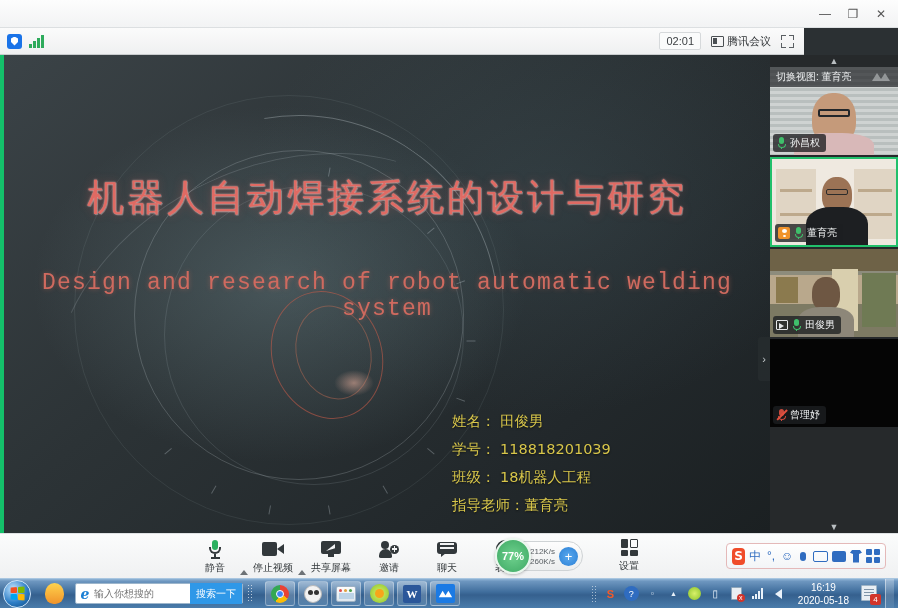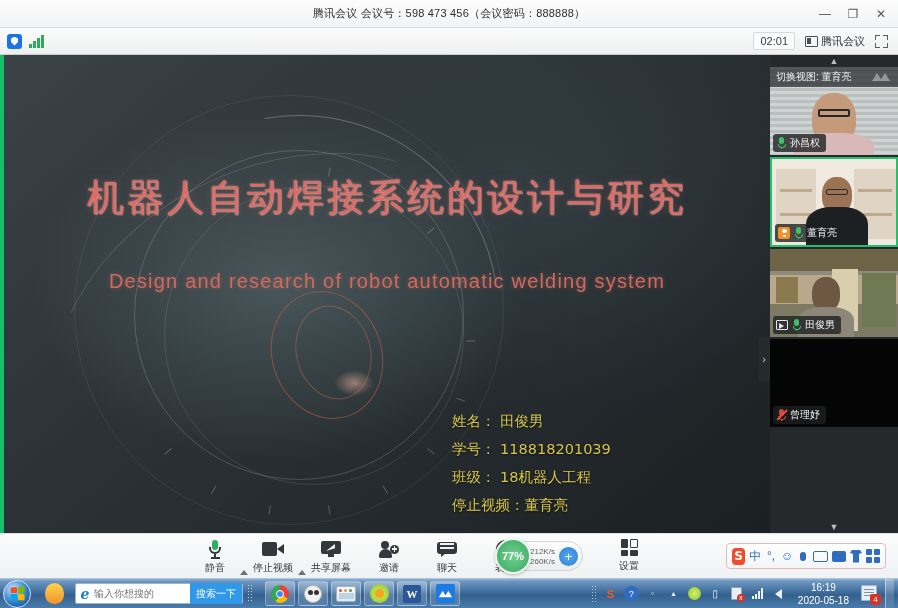--- a/index.html
+++ b/index.html
@@ -25,21 +25,21 @@
     position: absolute; right: 4px; top: 0; height: 28px;
     display: flex; align-items: center; gap: 2px;
   }
   .win-btn {
     width: 26px; height: 22px; display: flex; align-items: center; justify-content: center;
     font-size: 12px; color: #555; line-height: 1;
   }
 
   
   .subbar {
-    position: absolute; left: 0; top: 28px; width: 898px; height: 27px;
+    position: absolute; left: 0; top: 28px; width: 804px; height: 27px;
     background: linear-gradient(#fbfbfb, #eff0f1);
     border-bottom: 1px solid #c9ccce;
     display: flex; align-items: center;
   }
   .subbar-left { display: flex; align-items: center; gap: 7px; padding-left: 7px; }
   .shield {
     width: 15px; height: 15px; border-radius: 3px;
     background: #1a73e8; position: relative;
     display: flex; align-items: center; justify-content: center;
   }
@@ -121,22 +121,22 @@
 
   .slide-title {
     position: absolute; left: 0; right: 0; top: 118px; text-align: center;
     font-family: "DejaVu Sans", sans-serif;
     font-size: 37px; letter-spacing: 3px; font-weight: 400;
     color: #e06a63;
     text-shadow: 0 0 2px rgba(255,200,195,.85), 0 0 10px rgba(220,90,80,.35), 1px 1px 0 rgba(255,255,255,.25);
   }
   .slide-sub {
     position: absolute; left: 0; right: 0; top: 215px; text-align: center;
-    font-family: Liberation Sans, sans-serif;
-    font-size: 20px; letter-spacing: 1.2px; color: #cf6a5f;
+    font-family: Liberation Mono, monospace;
+    font-size: 23px; letter-spacing: 1.2px; color: #cf6a5f;
     text-shadow: 0 0 5px rgba(210,110,95,.45);
   }
   .info-block {
     position: absolute; left: 448px; top: 352px;
     font-family: "DejaVu Sans", sans-serif;
     color: #d8c64a; font-size: 14.5px; line-height: 28px;
     text-shadow: 0 1px 2px rgba(0,0,0,.6);
   }
   .info-block .row { white-space: nowrap; }
 
@@ -390,21 +390,20 @@
   .notif-badge .cnt { position: absolute; right: -2px; bottom: -2px; min-width: 11px; height: 11px;
     background: #d2342a; color: #fff; font-size: 8px; border-radius: 2px;
     display: flex; align-items: center; justify-content: center; padding: 0 1px; }
 </style>
 </head>
 <body>
 
 <div id="app">
 
   <div class="titlebar">
-    <div class="titlebar-text">腾讯会议 会议号：598 473 456（会议密码：888888）</div>
     <div class="win-btns">
       <div class="win-btn">—</div>
       <div class="win-btn">❐</div>
       <div class="win-btn close">✕</div>
     </div>
   </div>
 
   <div class="subbar">
     <div class="subbar-left">
       <div class="shield"></div>
@@ -455,21 +454,21 @@
         <div class="tickmark" style="transform:rotate(190deg)"></div>
         <div class="tickmark" style="transform:rotate(210deg)"></div>
         <div class="tickmark" style="transform:rotate(230deg)"></div>
       </div>
       <div class="slide-title">机器人自动焊接系统的设计与研究</div>
       <div class="slide-sub">Design and research of robot automatic welding system</div>
       <div class="info-block">
         <div class="row">姓名： 田俊男</div>
         <div class="row">学号： 118818201039</div>
         <div class="row">班级： 18机器人工程</div>
-        <div class="row">停止视频：董育亮</div>
+        <div class="row">指导老师：董育亮</div>
       </div>
       <div class="collapse-handle">›</div>
     </div>
 
     <div class="strip">
       <div class="strip-arrow">▲</div>
 
       <div class="tile">
         <div class="tile-bg bg-blinds">
           <div class="person-head" style="left:42px;top:26px;width:44px;height:52px;background:#c59a7a;"></div>

